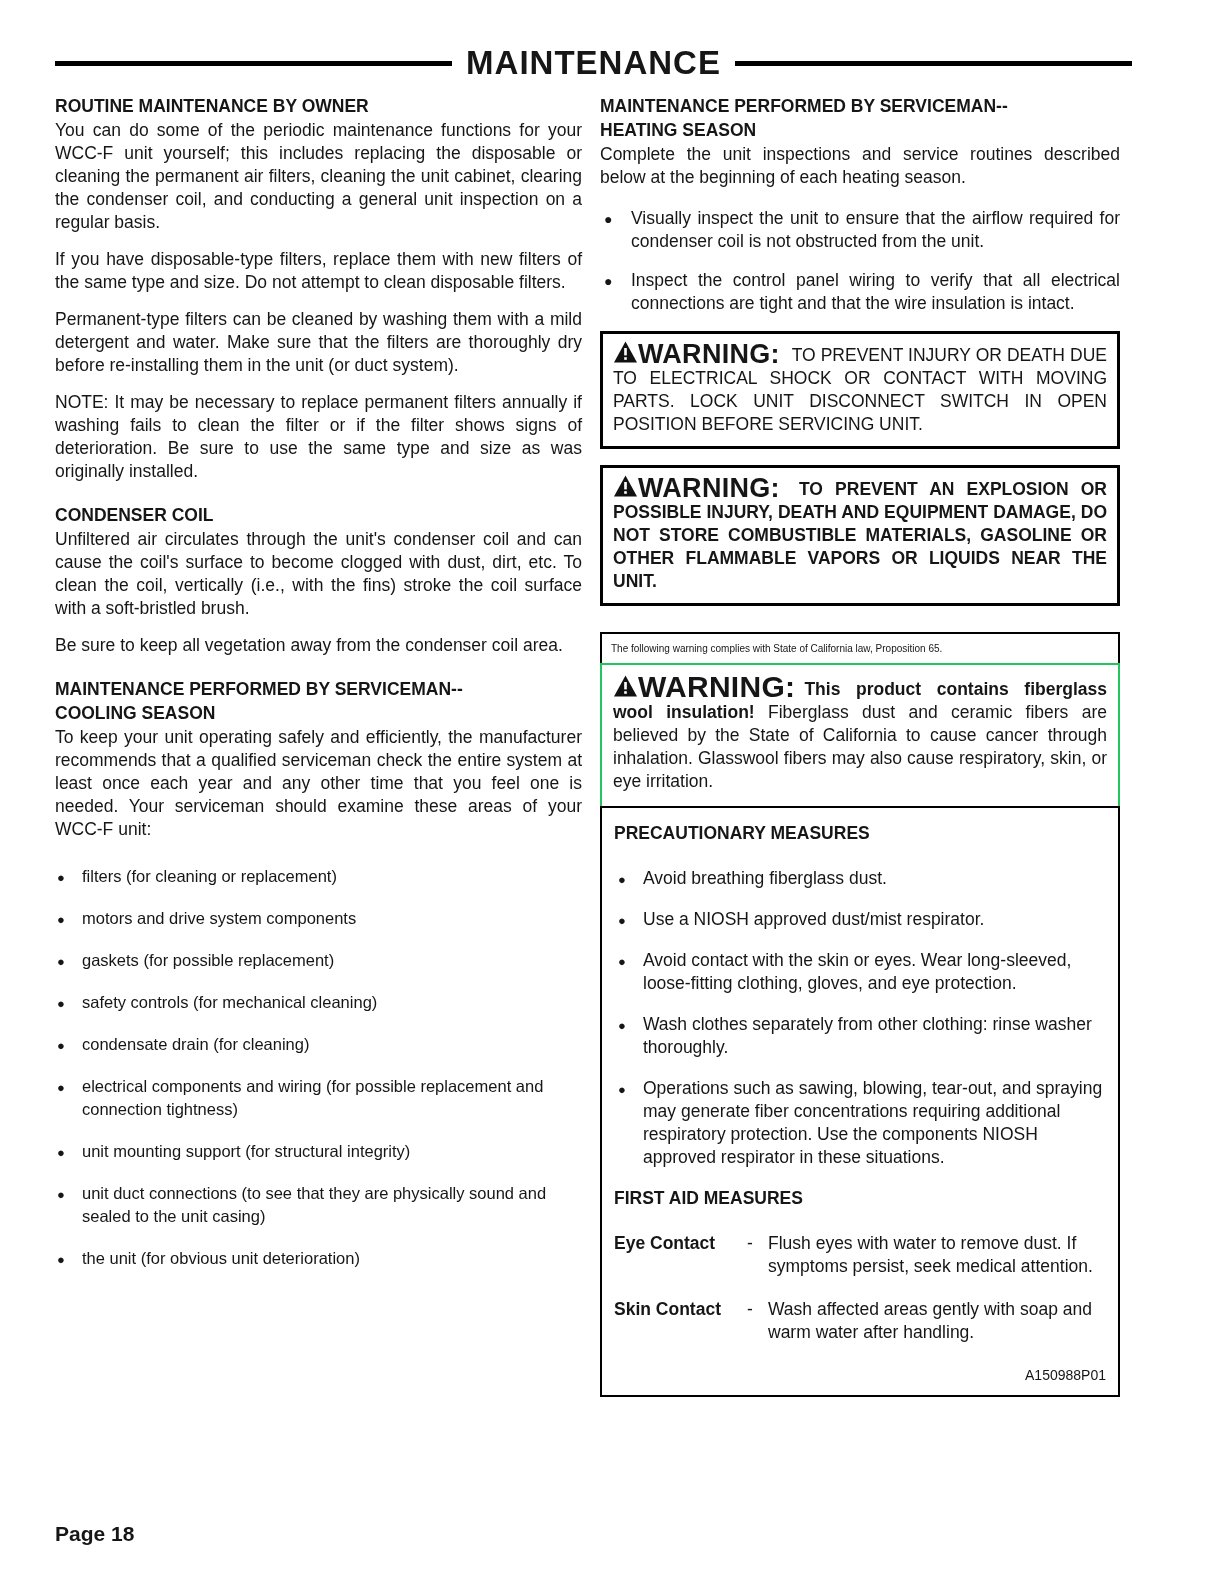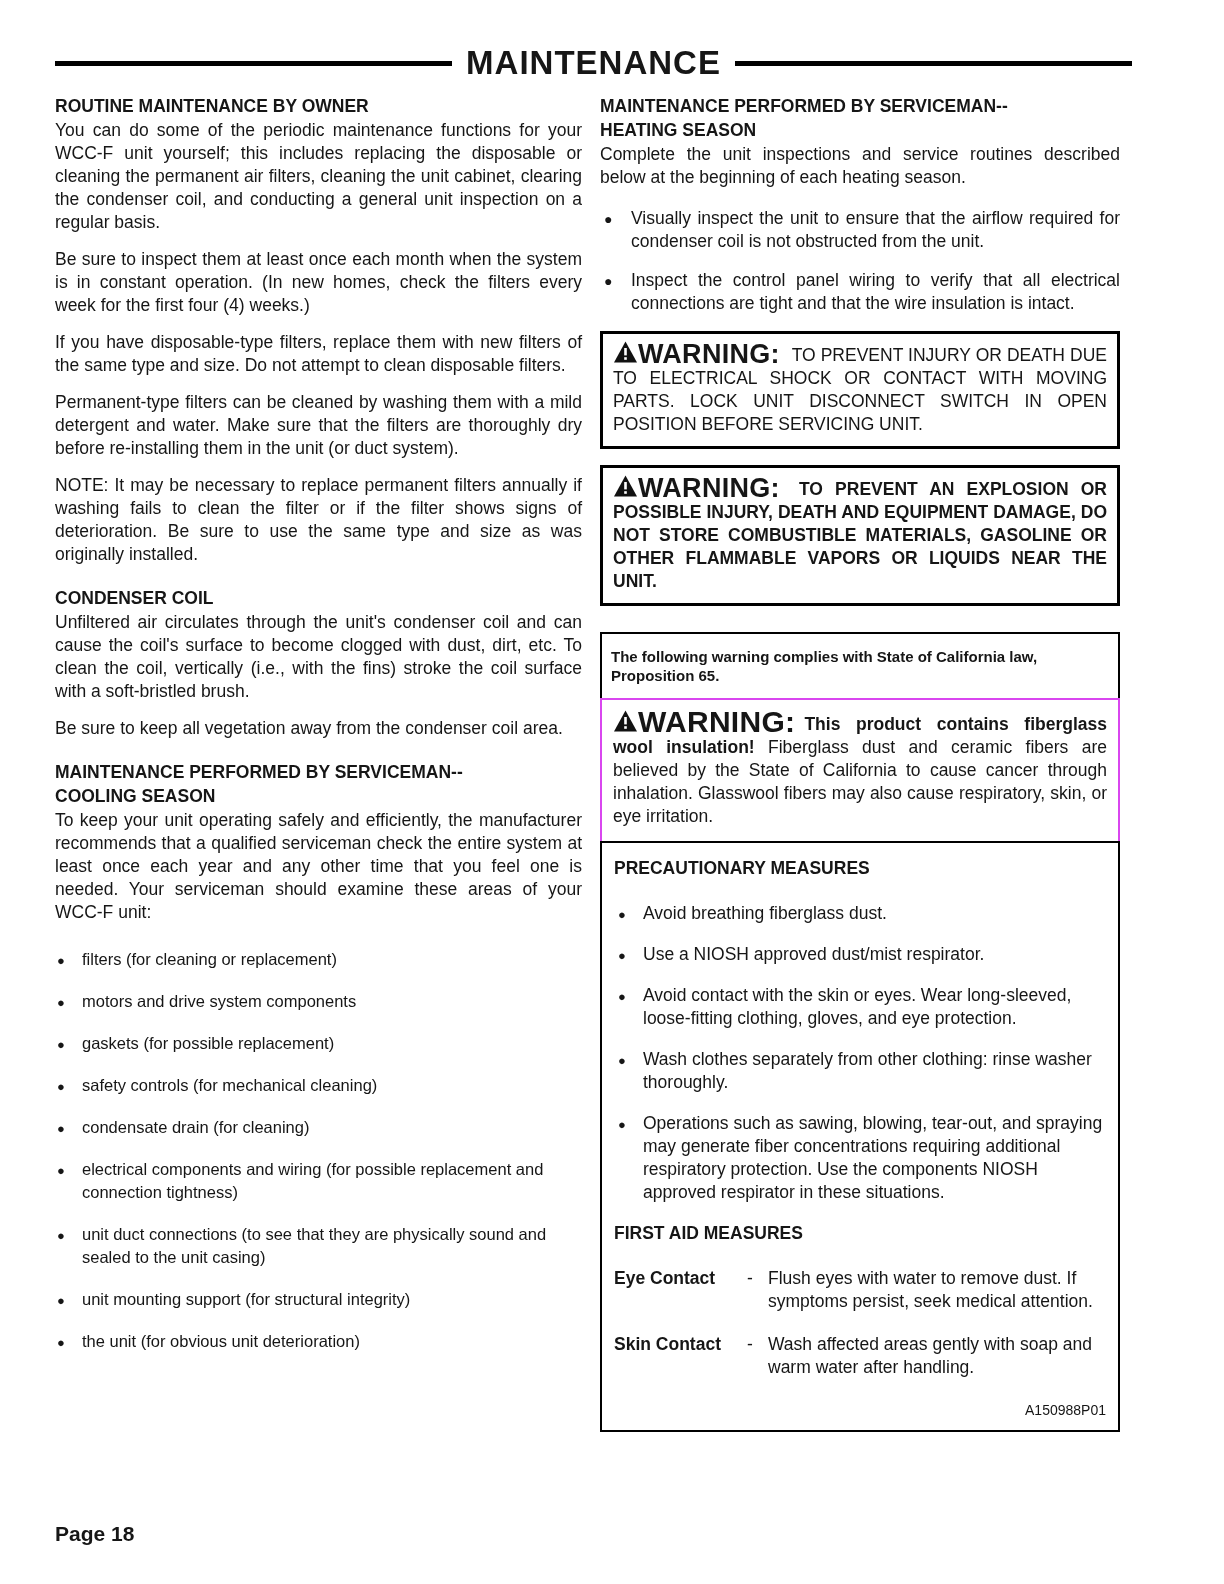--- a/index.html
+++ b/index.html
@@ -31,22 +31,22 @@
   .rt-bullets { margin-top:18px; }
   .rt-bullets li { position:relative; padding-left:31px; margin-bottom:16px; text-align:justify; }
   .rt-bullets li::before { content:"\25CF"; position:absolute; left:4px; top:1px; font-size:14px; }
   
   .warn-box { border:3px solid #000; padding:7px 10px 10px; margin-top:16px; text-align:justify; }
   .warn-icon svg { width:25px; height:22px; vertical-align:-2px; }
   .warn-word { font-weight:bold; font-size:27px; letter-spacing:.3px; margin-right:7px; vertical-align:-2px; }
   .warn-word-lg { font-size:30px; margin-right:9px; }
   .warn-bold { font-weight:bold; }
   
-  .reg-note { border:2px solid #000; padding:13px 9px; margin-top:26px; font-size:15px; line-height:19px;font-weight:bold; }
-  .reg-box { border:2px solid #d946ef; margin-top:-2px; padding:10px 11px 13px; text-align:justify; }
+  .reg-note { border:2px solid #000; padding:5px 9px; margin-top:26px; font-size:10px; line-height:19px; }
+  .reg-box { border:2px solid #22c55e; margin-top:-2px; padding:10px 11px 13px; text-align:justify; }
   .measures-box { border:2px solid #000; margin-top:-2px; padding:14px 12px 8px; }
   .box-heading { font-size:17.5px; font-weight:bold; margin-bottom:22px; }
   .pm-list li { position:relative; padding-left:29px; margin-bottom:18px; }
   .pm-list li::before { content:"\25CF"; position:absolute; left:4px; top:1px; font-size:13px; }
   .fa-row { display:flex; margin-bottom:20px; }
   .fa-label { flex:0 0 118px; font-weight:bold; }
   .fa-dash  { flex:0 0 36px; text-align:center; }
   .fa-text  { flex:1; }
   .doc-code { text-align:right; font-size:14px; margin-top:2px; }
   
@@ -63,21 +63,20 @@
     <div class="title-rule"></div>
   </div>
 
   <div class="columns">
 
     <div class="col col-left">
 
       <h2 class="sec-heading">ROUTINE MAINTENANCE BY OWNER</h2>
       <p class="body-p"><span>You can do some of the periodic maintenance functions for your </span><b>WCC-F</b><span> unit yourself; this includes replacing the disposable or cleaning the permanent air filters, cleaning the unit cabinet, clearing the condenser coil, and conducting a general unit inspection on a regular basis.</span></p>
 
-      <p class="body-p"><b>Be sure to inspect them at least once each month when the system is in constant operation.</b><span> (In new homes, check the filters every week for the first four (4) weeks.)</span></p>
 
       <p class="body-p"><span>If you have disposable-type filters, replace them with new filters of the same type and size.  </span><b>Do not attempt to clean disposable filters.</b></p>
 
       <p class="body-p">Permanent-type filters can be cleaned by washing them with a mild detergent and water.  Make sure that the filters are thoroughly dry before re-installing them in the unit (or duct system).</p>
 
       <p class="body-p"><b>NOTE:</b><span>  It may be necessary to replace permanent filters annually if washing fails to clean the filter or if the filter shows signs of deterioration.  Be sure to use the same type and size as was originally installed.</span></p>
 
       <h2 class="sec-heading">CONDENSER COIL</h2>
       <p class="body-p">Unfiltered air circulates through the unit's condenser coil and can cause the coil's surface to become clogged with dust, dirt, etc. To clean the coil, vertically (i.e., with the fins) stroke the coil surface with a soft-bristled brush.</p>
       <p class="body-p">Be sure to keep all vegetation away from the condenser coil area.</p>
@@ -86,22 +85,22 @@
 COOLING SEASON</h2>
       <p class="body-p">To keep your unit operating safely and efficiently, the manufacturer recommends that a qualified serviceman check the entire system at least once each year and any other time that you feel one is needed.  Your serviceman should examine these areas of your WCC-F unit:</p>
 
       <ul class="checklist">
         <li>filters (for cleaning or replacement)</li>
         <li>motors and drive system components</li>
         <li>gaskets (for possible replacement)</li>
         <li>safety controls (for mechanical cleaning)</li>
         <li>condensate drain (for cleaning)</li>
         <li>electrical components and wiring (for possible replacement and connection tightness)</li>
+        <li>unit mounting support (for structural integrity)</li>
         <li>unit duct connections (to see that they are physically sound and sealed to the unit casing)</li>
-        <li>unit mounting support (for structural integrity)</li>
         <li>the unit (for obvious unit deterioration)</li>
       </ul>
     </div>
 
     <div class="col col-right">
 
       <h2 class="sec-heading">MAINTENANCE PERFORMED BY SERVICEMAN--
 HEATING SEASON</h2>
       <p class="body-p">Complete the unit inspections and service routines described below at the beginning of each heating season.</p>
 

